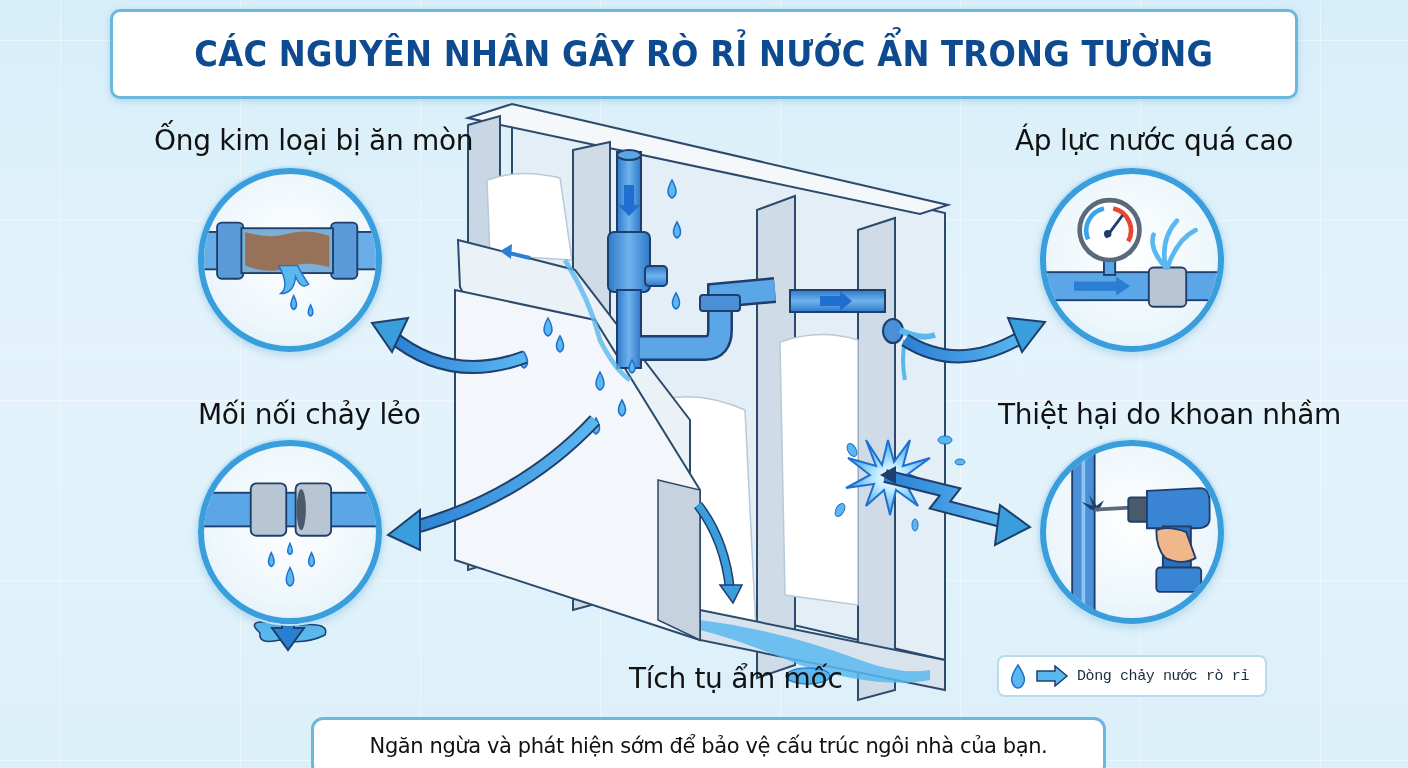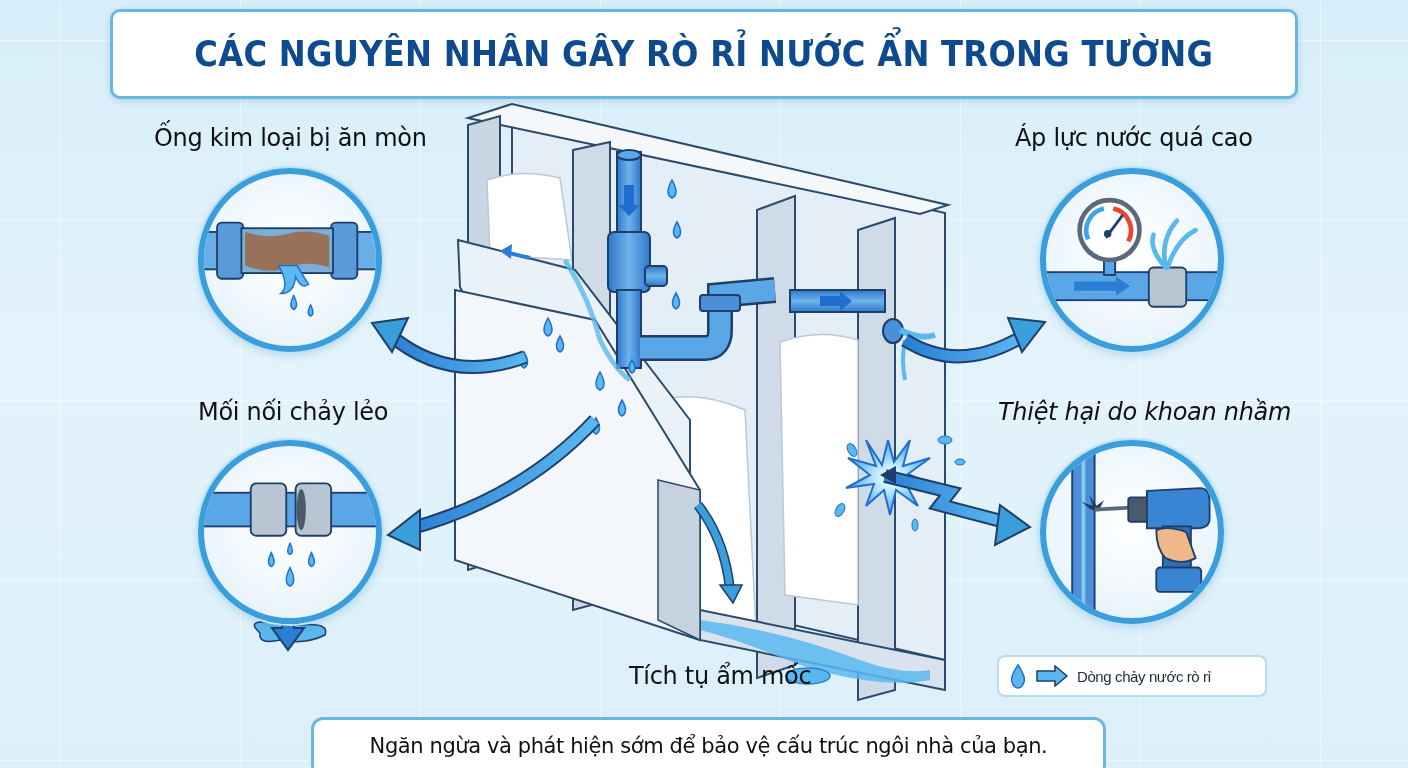--- a/index.html
+++ b/index.html
@@ -25,37 +25,37 @@
     display: flex; align-items: center; justify-content: center;
     box-shadow: 0 2px 6px rgba(60,140,190,0.25);
   }
   .title-text {
     font-family: "DejaVu Sans", sans-serif;
     font-weight: bold; font-size: 35px; color: #0d4a8f; letter-spacing: 0.3px;
     transform: scaleX(0.92);
   }
   .label {
     position: absolute; font-family: "DejaVu Sans", sans-serif;
-    font-size: 24px; color: #111; white-space: nowrap; letter-spacing: -0.3px;
+    font-size: 28px; color: #111; white-space: nowrap; letter-spacing: -0.3px;
   }
   .circle {
     position: absolute; width: 184px; height: 184px; border-radius: 50%;
     border: 6px solid #3a9ddc;
     background: radial-gradient(circle at 50% 45%, #ffffff 0%, #eef7fc 60%, #d7ecf8 100%);
     overflow: hidden;
     box-shadow: 0 0 0 2px #bfe3f6, 0 3px 8px rgba(40,120,180,0.25);
   }
   .circle svg { position: absolute; inset: 0; width: 100%; height: 100%; }
   .wall-svg { position: absolute; left: 0; top: 0; width: 1408px; height: 768px; }
   .legend-box {
     position: absolute; left: 997px; top: 655px; width: 270px; height: 42px;
     background: #ffffff; border: 2px solid #b8dcef; border-radius: 8px;
     display: flex; align-items: center; padding-left: 10px; gap: 8px;
   }
-  .legend-text { font-family: Liberation Sans, sans-serif; font-size: 15px; color: #1a2b3c; letter-spacing: -0.4px; }
+  .legend-text { font-family: Liberation Mono, monospace; font-size: 15px; color: #1a2b3c; letter-spacing: -0.4px; }
   .footer-box {
     position: absolute; left: 311px; top: 717px; width: 795px; height: 60px;
     background: #ffffff; border: 3px solid #6ab8de; border-radius: 12px;
     display: flex; justify-content: center; padding-top: 14px;
   }
   .footer-text { font-family: "DejaVu Sans", sans-serif; font-size: 21px; color: #111; letter-spacing: -0.4px; }
 </style>
 </head>
 <body>
 
@@ -184,21 +184,21 @@
     <polygon points="880,475 896,466 896,484" fill="#1e3f6b"></polygon>
 
     <path d="M260,633 Q245,620 270,622 Q285,615 300,625 Q330,622 325,635 Q305,645 280,640 Q258,645 260,633 Z" fill="#5ab8ee" stroke="#1e3f6b" stroke-width="1.5"></path>
     <polygon points="282,612 294,612 294,628 304,628 288,650 272,628 282,628" fill="#2a7fd4" stroke="#1e3f6b" stroke-width="2"></polygon>
   </g>
 </svg>
 
 <span class="label" style="left:154px; top:124px;">Ống kim loại bị ăn mòn</span>
 <span class="label" style="left:1015px; top:124px;text-align:center;">Áp lực nước quá cao</span>
 <span class="label" style="left:198px; top:398px;">Mối nối chảy lẻo</span>
-<span class="label" style="left:998px; top:398px;font-style:italic;">Thiệt hại do khoan nhầm</span>
+<span class="label" style="left:998px; top:398px;">Thiệt hại do khoan nhầm</span>
 
 <div class="circle" style="left:198px; top:168px;">
   <svg viewBox="0 0 184 184">
     <rect x="-5" y="62" width="194" height="40" fill="#6aaee8" stroke="#1e3f6b" stroke-width="2"></rect>
     <rect x="14" y="52" width="28" height="60" rx="5" fill="#5a9ad8" stroke="#1e3f6b" stroke-width="2"></rect>
     <rect x="136" y="52" width="28" height="60" rx="5" fill="#5a9ad8" stroke="#1e3f6b" stroke-width="2"></rect>
     <rect x="40" y="58" width="98" height="48" fill="#7ab0d8" stroke="#1e3f6b" stroke-width="2"></rect>
     <path d="M44,62 Q70,70 90,64 Q110,58 134,66 L134,100 Q110,92 90,100 Q70,108 44,98 Z" fill="#a0623a" opacity="0.8"></path>
     <path d="M80,98 Q92,120 82,128 Q96,128 98,110 Q104,124 112,118 Q104,106 100,98 Z" fill="#5ab8ee" stroke="#1e6fd0" stroke-width="1.5"></path>
     <path d="M96,130 q-6,12 0,15 q6,-3 0,-15z" fill="#5ab8ee" stroke="#1e6fd0" stroke-width="1.5"></path>

